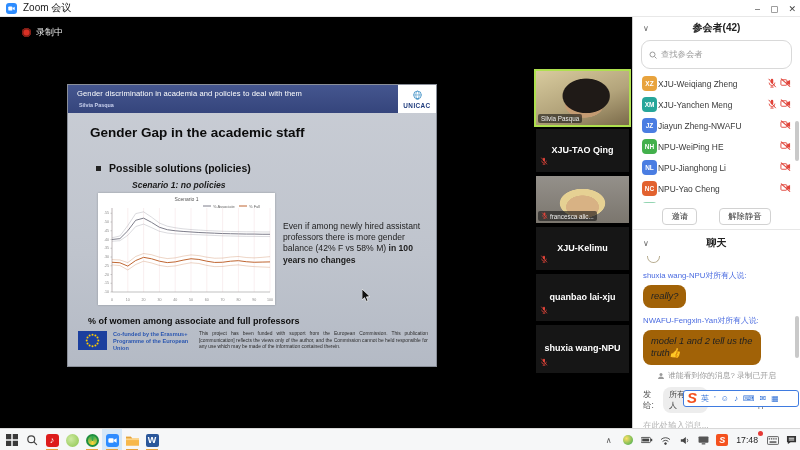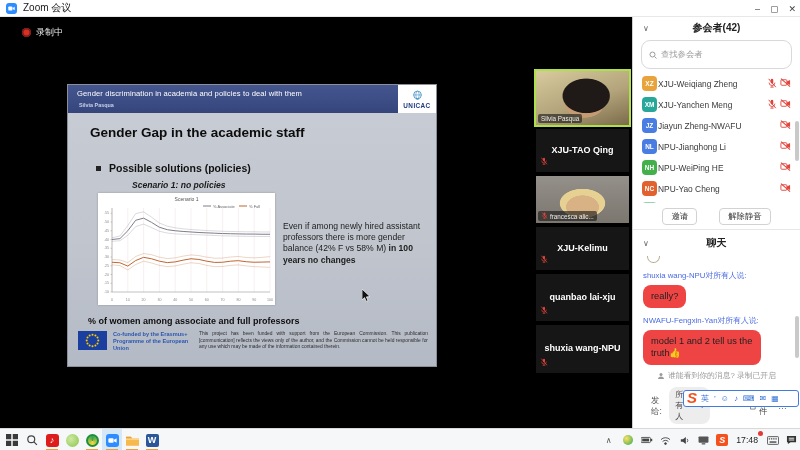--- a/index.html
+++ b/index.html
@@ -60,24 +60,24 @@
   .pav{flex:0 0 15px;height:15px;border-radius:4px;color:#fff;font-size:6.5px;font-weight:bold;display:inline-flex;align-items:center;justify-content:center;}
   .pname{flex:1;font-size:8.4px;color:#3a3a3a;white-space:nowrap;overflow:hidden;}
   .picons{display:flex;gap:3px;align-items:center;}
   .vscroll{position:absolute;right:1px;width:4px;border-radius:2px;background:#c9c9c9;}
   .pbtns{display:flex;justify-content:center;gap:22px;margin:5px 0 4px;}
   .pbtn{border:1px solid #d2d2d2;border-radius:4px;background:#fff;font-size:8.4px;color:#333;padding:2px 8px;}
   .divider{height:1px;background:#e7e7e7;margin:2px 0;}
   .chatbody{position:relative;height:112px;overflow:hidden;padding:2px 10px 0;}
   .half-smiley{width:13px;height:7px;border:1.4px solid #b7ac8f;border-top:none;border-radius:0 0 12px 12px;margin-left:4px;}
   .sender{font-size:7.8px;color:#4a6be0;margin-top:7px;white-space:nowrap;}
-  .bubble{display:inline-block;background:#ef4444;border-radius:8px;padding:5px 8px;font-size:9.3px;color:#222;margin-top:4px;max-width:118px;line-height:1.35;}
+  .bubble{display:inline-block;background:#a16207;border-radius:8px;padding:5px 8px;font-size:9.3px;color:#222;margin-top:4px;max-width:118px;line-height:1.35;font-style:italic;}
   .notice{display:flex;align-items:center;justify-content:center;gap:3px;font-size:7.8px;color:#9a9a9a;margin-top:4px;}
   .sendrow{display:flex;align-items:center;gap:4px;padding:6px 10px 0;}
-  .sendrow .lbl{font-size:8.4px;color:#555;margin-left:8px;}
+  .sendrow .lbl{font-size:8.4px;color:#555;}
   .pill{background:#ededed;border-radius:8px;font-size:8px;color:#444;padding:2px 6px;display:inline-flex;align-items:center;gap:11px;}
   .filebtn{margin-left:auto;display:inline-flex;align-items:center;gap:3px;font-size:8.4px;color:#444;padding-left:36px;}
   .morebtn{font-size:9px;color:#666;padding:0 3px;}
   .inputline{padding:7px 10px 0;font-size:8.4px;color:#b3b3b3;}
   .ime{position:absolute;left:50px;top:373px;width:116px;height:17px;background:#fff;border:1px solid #3f7be0;border-radius:3px;display:flex;align-items:center;gap:4px;padding:0 3px;}
   .ime .slogo{font-size:15px;font-weight:bold;font-style:italic;color:#f4511e;line-height:1;margin-top:-2px;}
   .ime .iico{font-size:8px;color:#2f6fd6;}
 
   
   .taskbar{position:absolute;left:0;top:428px;width:800px;height:22px;background:#f6f7f8;border-top:1px solid #d8d8d8;}
@@ -332,33 +332,33 @@
           <span class="pname">Jiayun Zheng-NWAFU</span>
           <span class="picons">
             <span><svg width="11" height="11" viewBox="0 0 24 24">
                 <rect x="2" y="6" width="13" height="12" rx="2" fill="none" stroke="#e0443a" stroke-width="2"></rect>
                 <path d="M15 10l7-3.5v11L15 14z" fill="#e0443a"></path>
                 <line x1="2" y1="3.5" x2="22" y2="21" stroke="#e0443a" stroke-width="2.2"></line>
               </svg></span>
           </span>
         </div>
         <div class="prow">
-          <span class="pav" style="background: rgb(74, 125, 226);">NL</span>
-          <span class="pname">NPU-Jianghong Li</span>
+          <span class="pav" style="background: rgb(67, 176, 76);">NH</span>
+          <span class="pname">NPU-WeiPing HE</span>
           <span class="picons">
             <span><svg width="11" height="11" viewBox="0 0 24 24">
                 <rect x="2" y="6" width="13" height="12" rx="2" fill="none" stroke="#e0443a" stroke-width="2"></rect>
                 <path d="M15 10l7-3.5v11L15 14z" fill="#e0443a"></path>
                 <line x1="2" y1="3.5" x2="22" y2="21" stroke="#e0443a" stroke-width="2.2"></line>
               </svg></span>
           </span>
         </div>
         <div class="prow">
-          <span class="pav" style="background: rgb(67, 176, 76);">NH</span>
-          <span class="pname">NPU-WeiPing HE</span>
+          <span class="pav" style="background: rgb(74, 125, 226);">NL</span>
+          <span class="pname">NPU-Jianghong Li</span>
           <span class="picons">
             <span><svg width="11" height="11" viewBox="0 0 24 24">
                 <rect x="2" y="6" width="13" height="12" rx="2" fill="none" stroke="#e0443a" stroke-width="2"></rect>
                 <path d="M15 10l7-3.5v11L15 14z" fill="#e0443a"></path>
                 <line x1="2" y1="3.5" x2="22" y2="21" stroke="#e0443a" stroke-width="2.2"></line>
               </svg></span>
           </span>
         </div>
         <div class="prow">
           <span class="pav" style="background: rgb(226, 98, 47);">NC</span>

